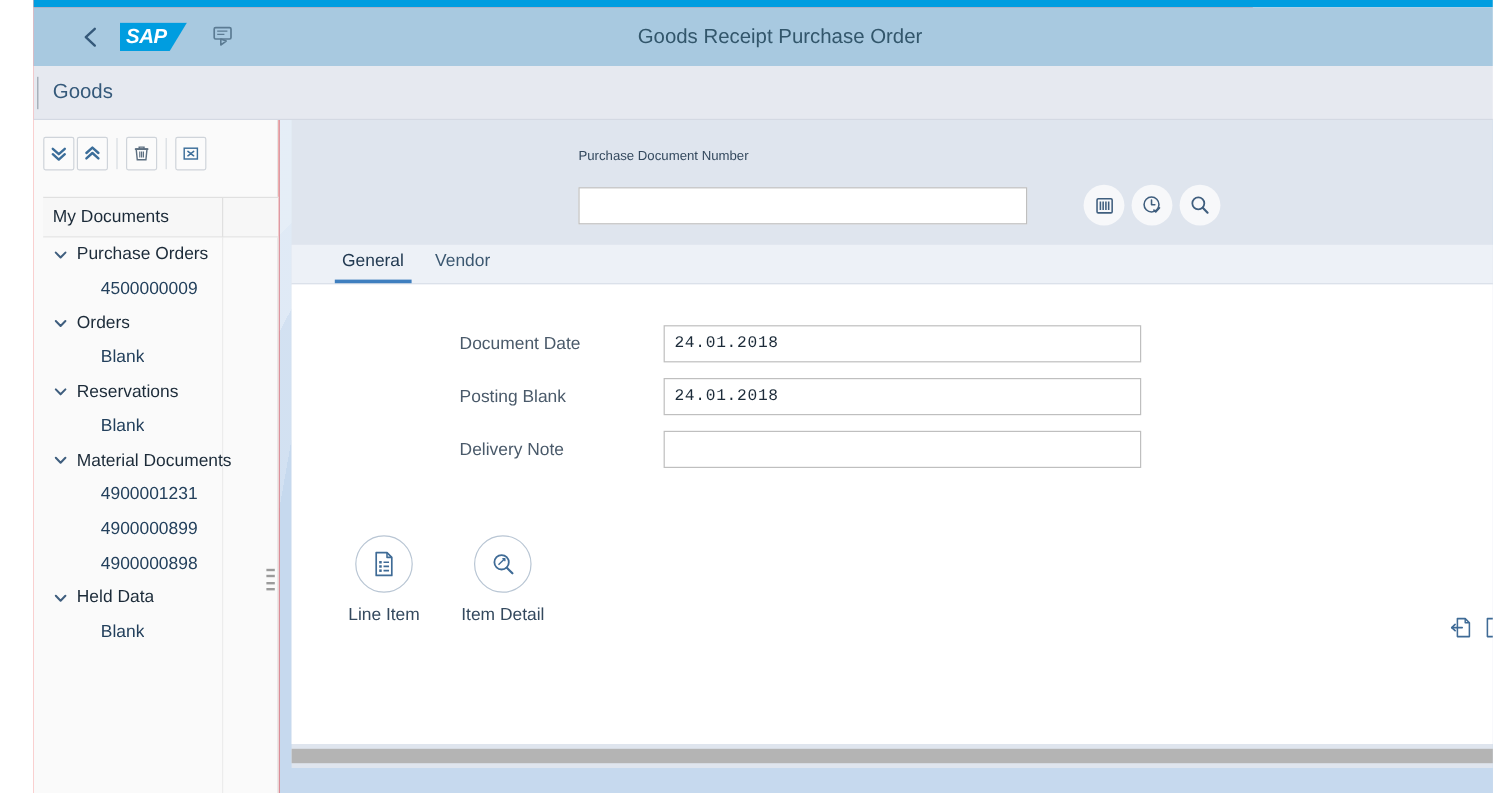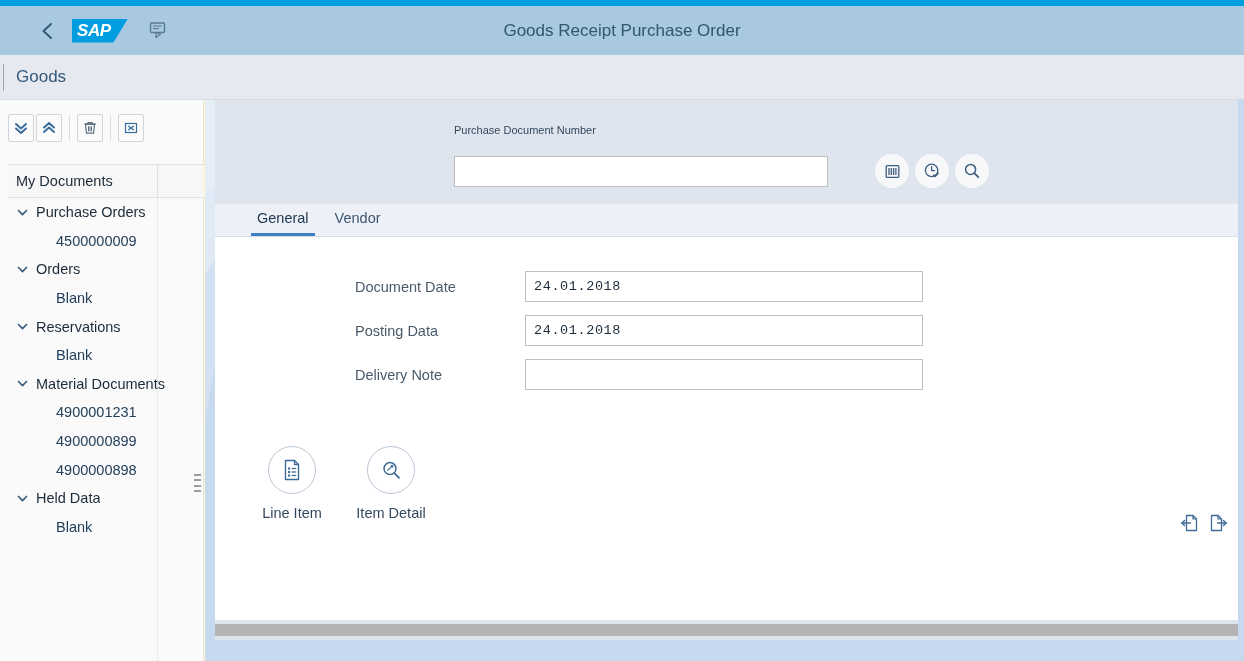--- a/index.html
+++ b/index.html
@@ -8,21 +8,22 @@
     margin: 0; padding: 0;
     width: 1244px; height: 661px;
     overflow: hidden;
     font-family: "Liberation Sans", sans-serif;
     background: #ffffff;
   }
 
   #app {
     position: relative;
     width: 1016px; height: 661px;
-    background: #fef9c3;
+    background: #ef4444;
+    margin-left: 28px;
   }
 
   
   .accent-strip {
     position: absolute; left: 0; top: 0;
     width: 1244px; height: 6px;
     background: #009de0;
   }
 
   
@@ -542,21 +543,21 @@
       </div>
 
       <div class="form-panel">
 
         <div class="form-row r1">
           <span class="field-label">Document Date</span>
           <input class="field-input" type="text" value="24.01.2018" style="">
         </div>
 
         <div class="form-row r2">
-          <span class="field-label">Posting Data</span>
+          <span class="field-label">Posting Blank</span>
           <input class="field-input" type="text" value="24.01.2018" style="">
         </div>
 
         <div class="form-row r3">
           <span class="field-label">Delivery Note</span>
           <input class="field-input" type="text" style="">
         </div>
 
         <div class="action-tile t2">
           <span class="tile-circle">

